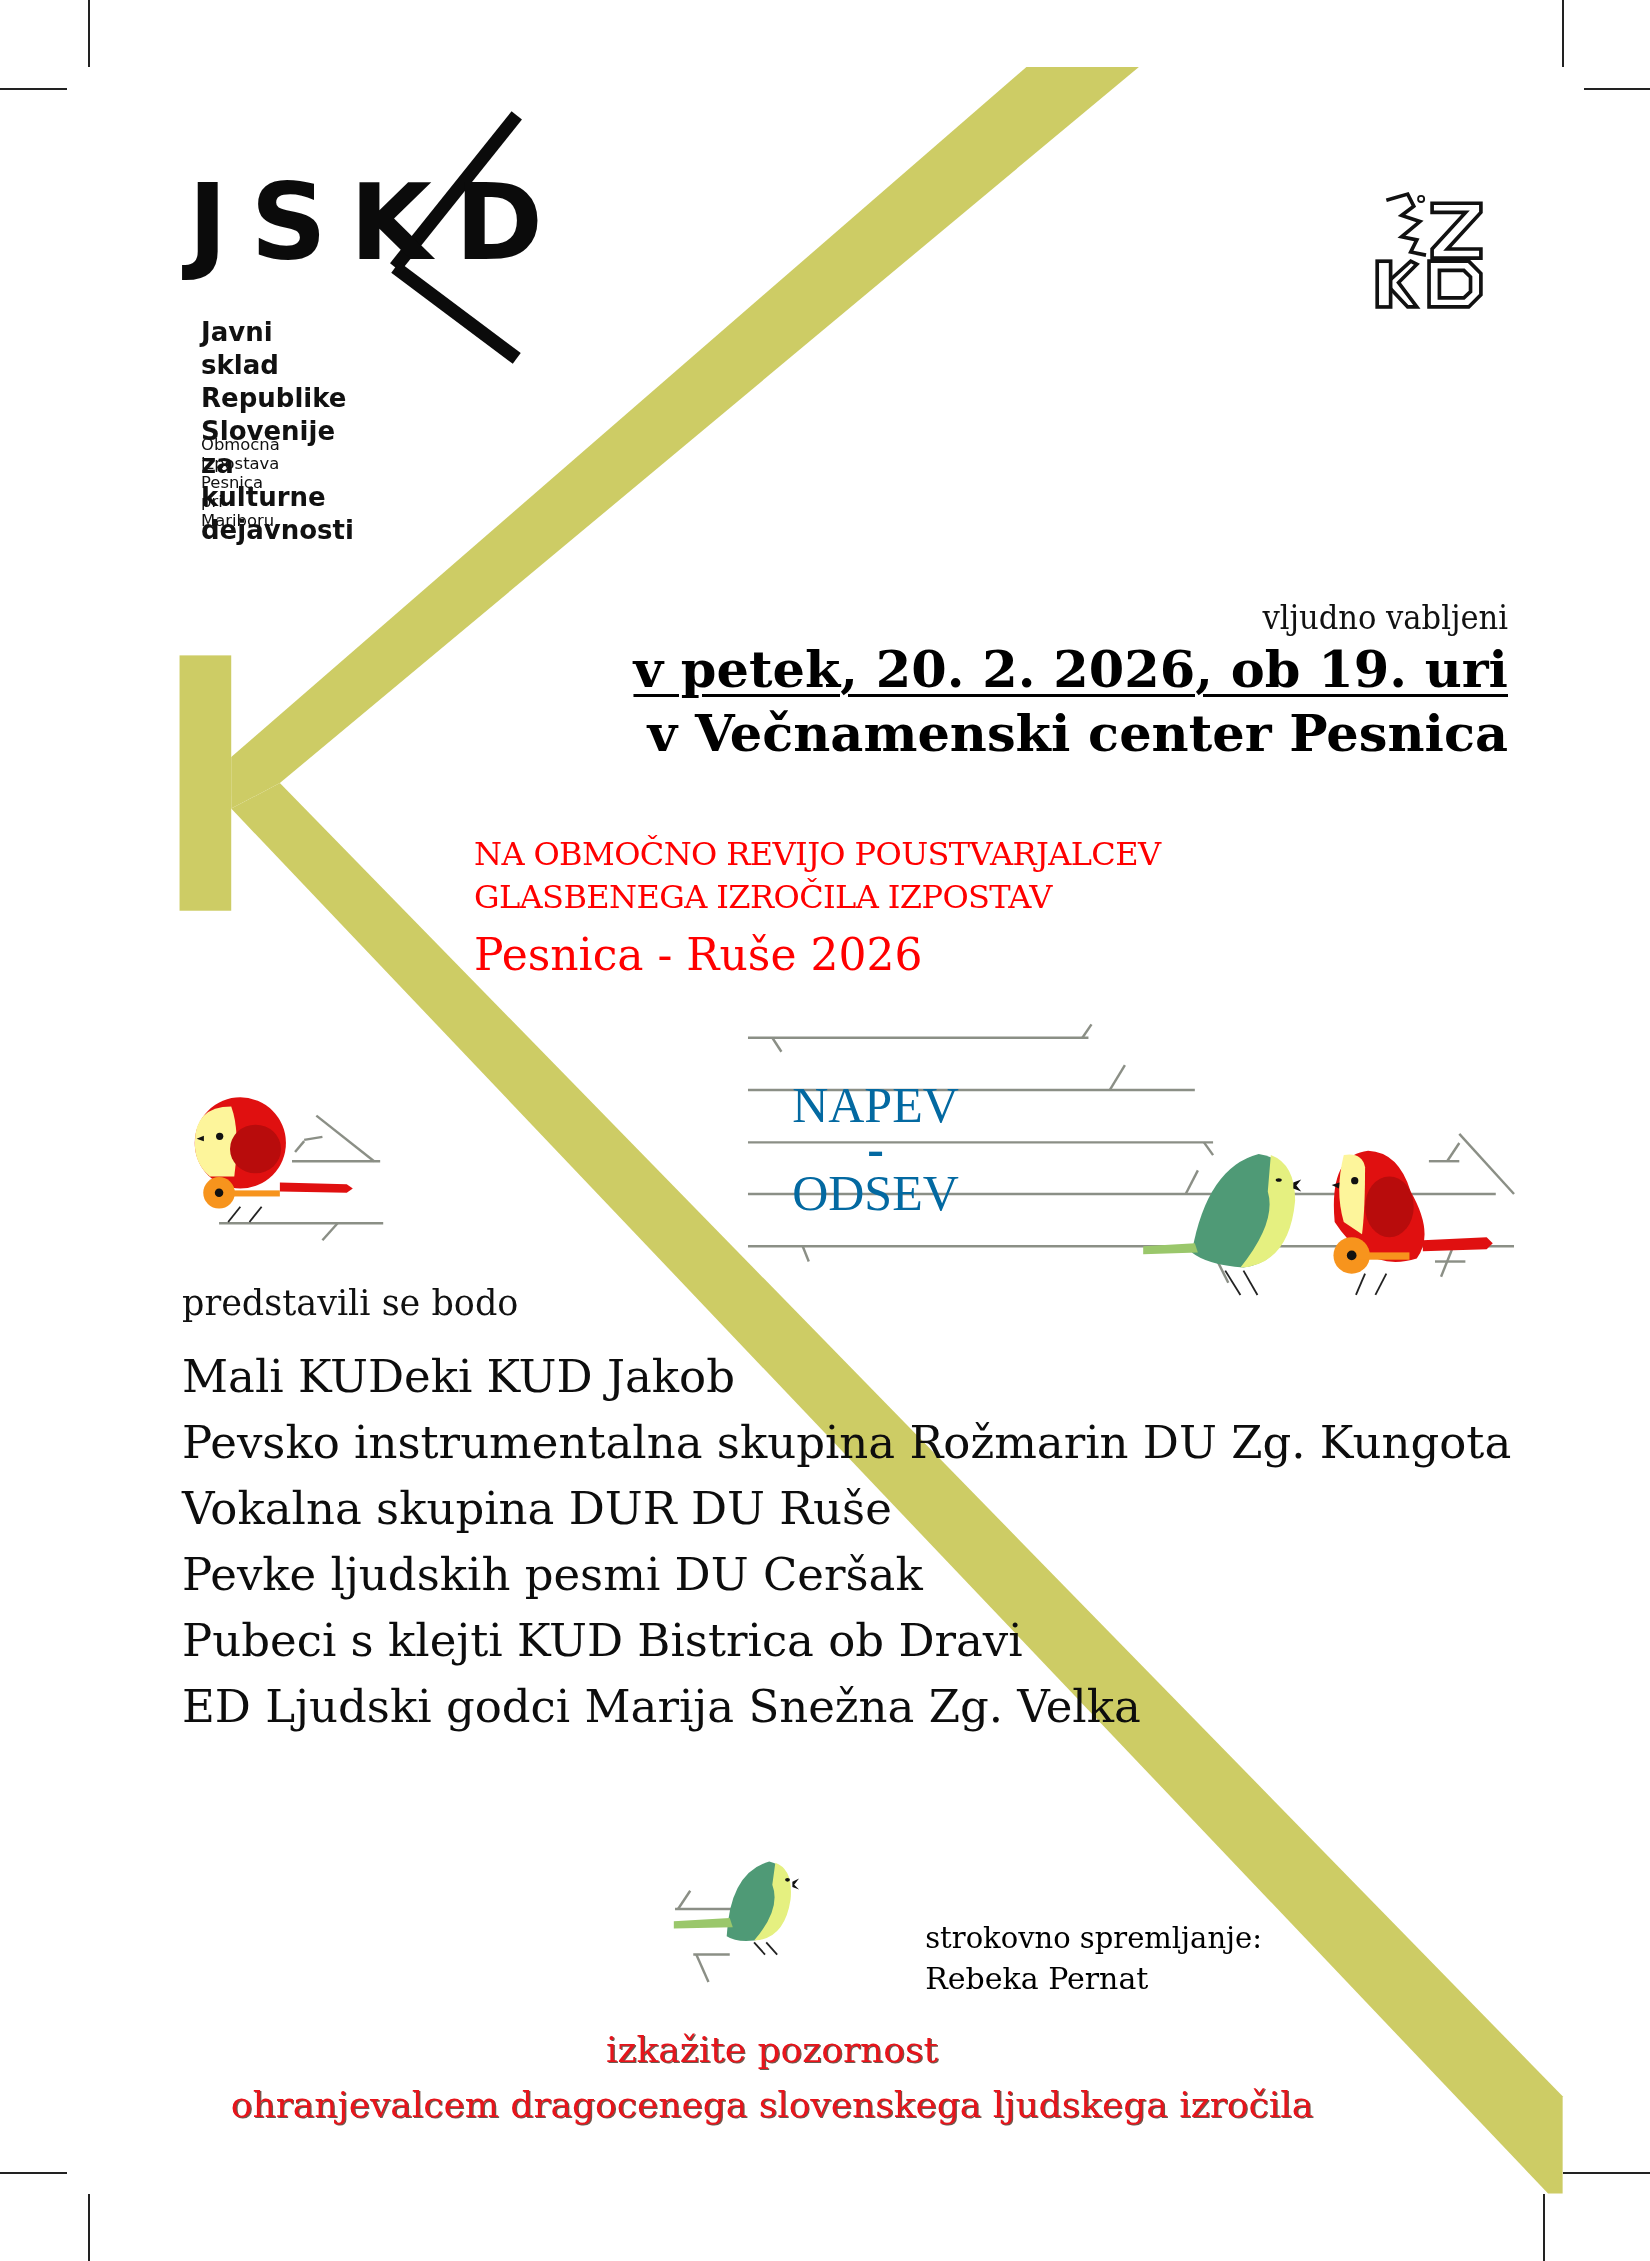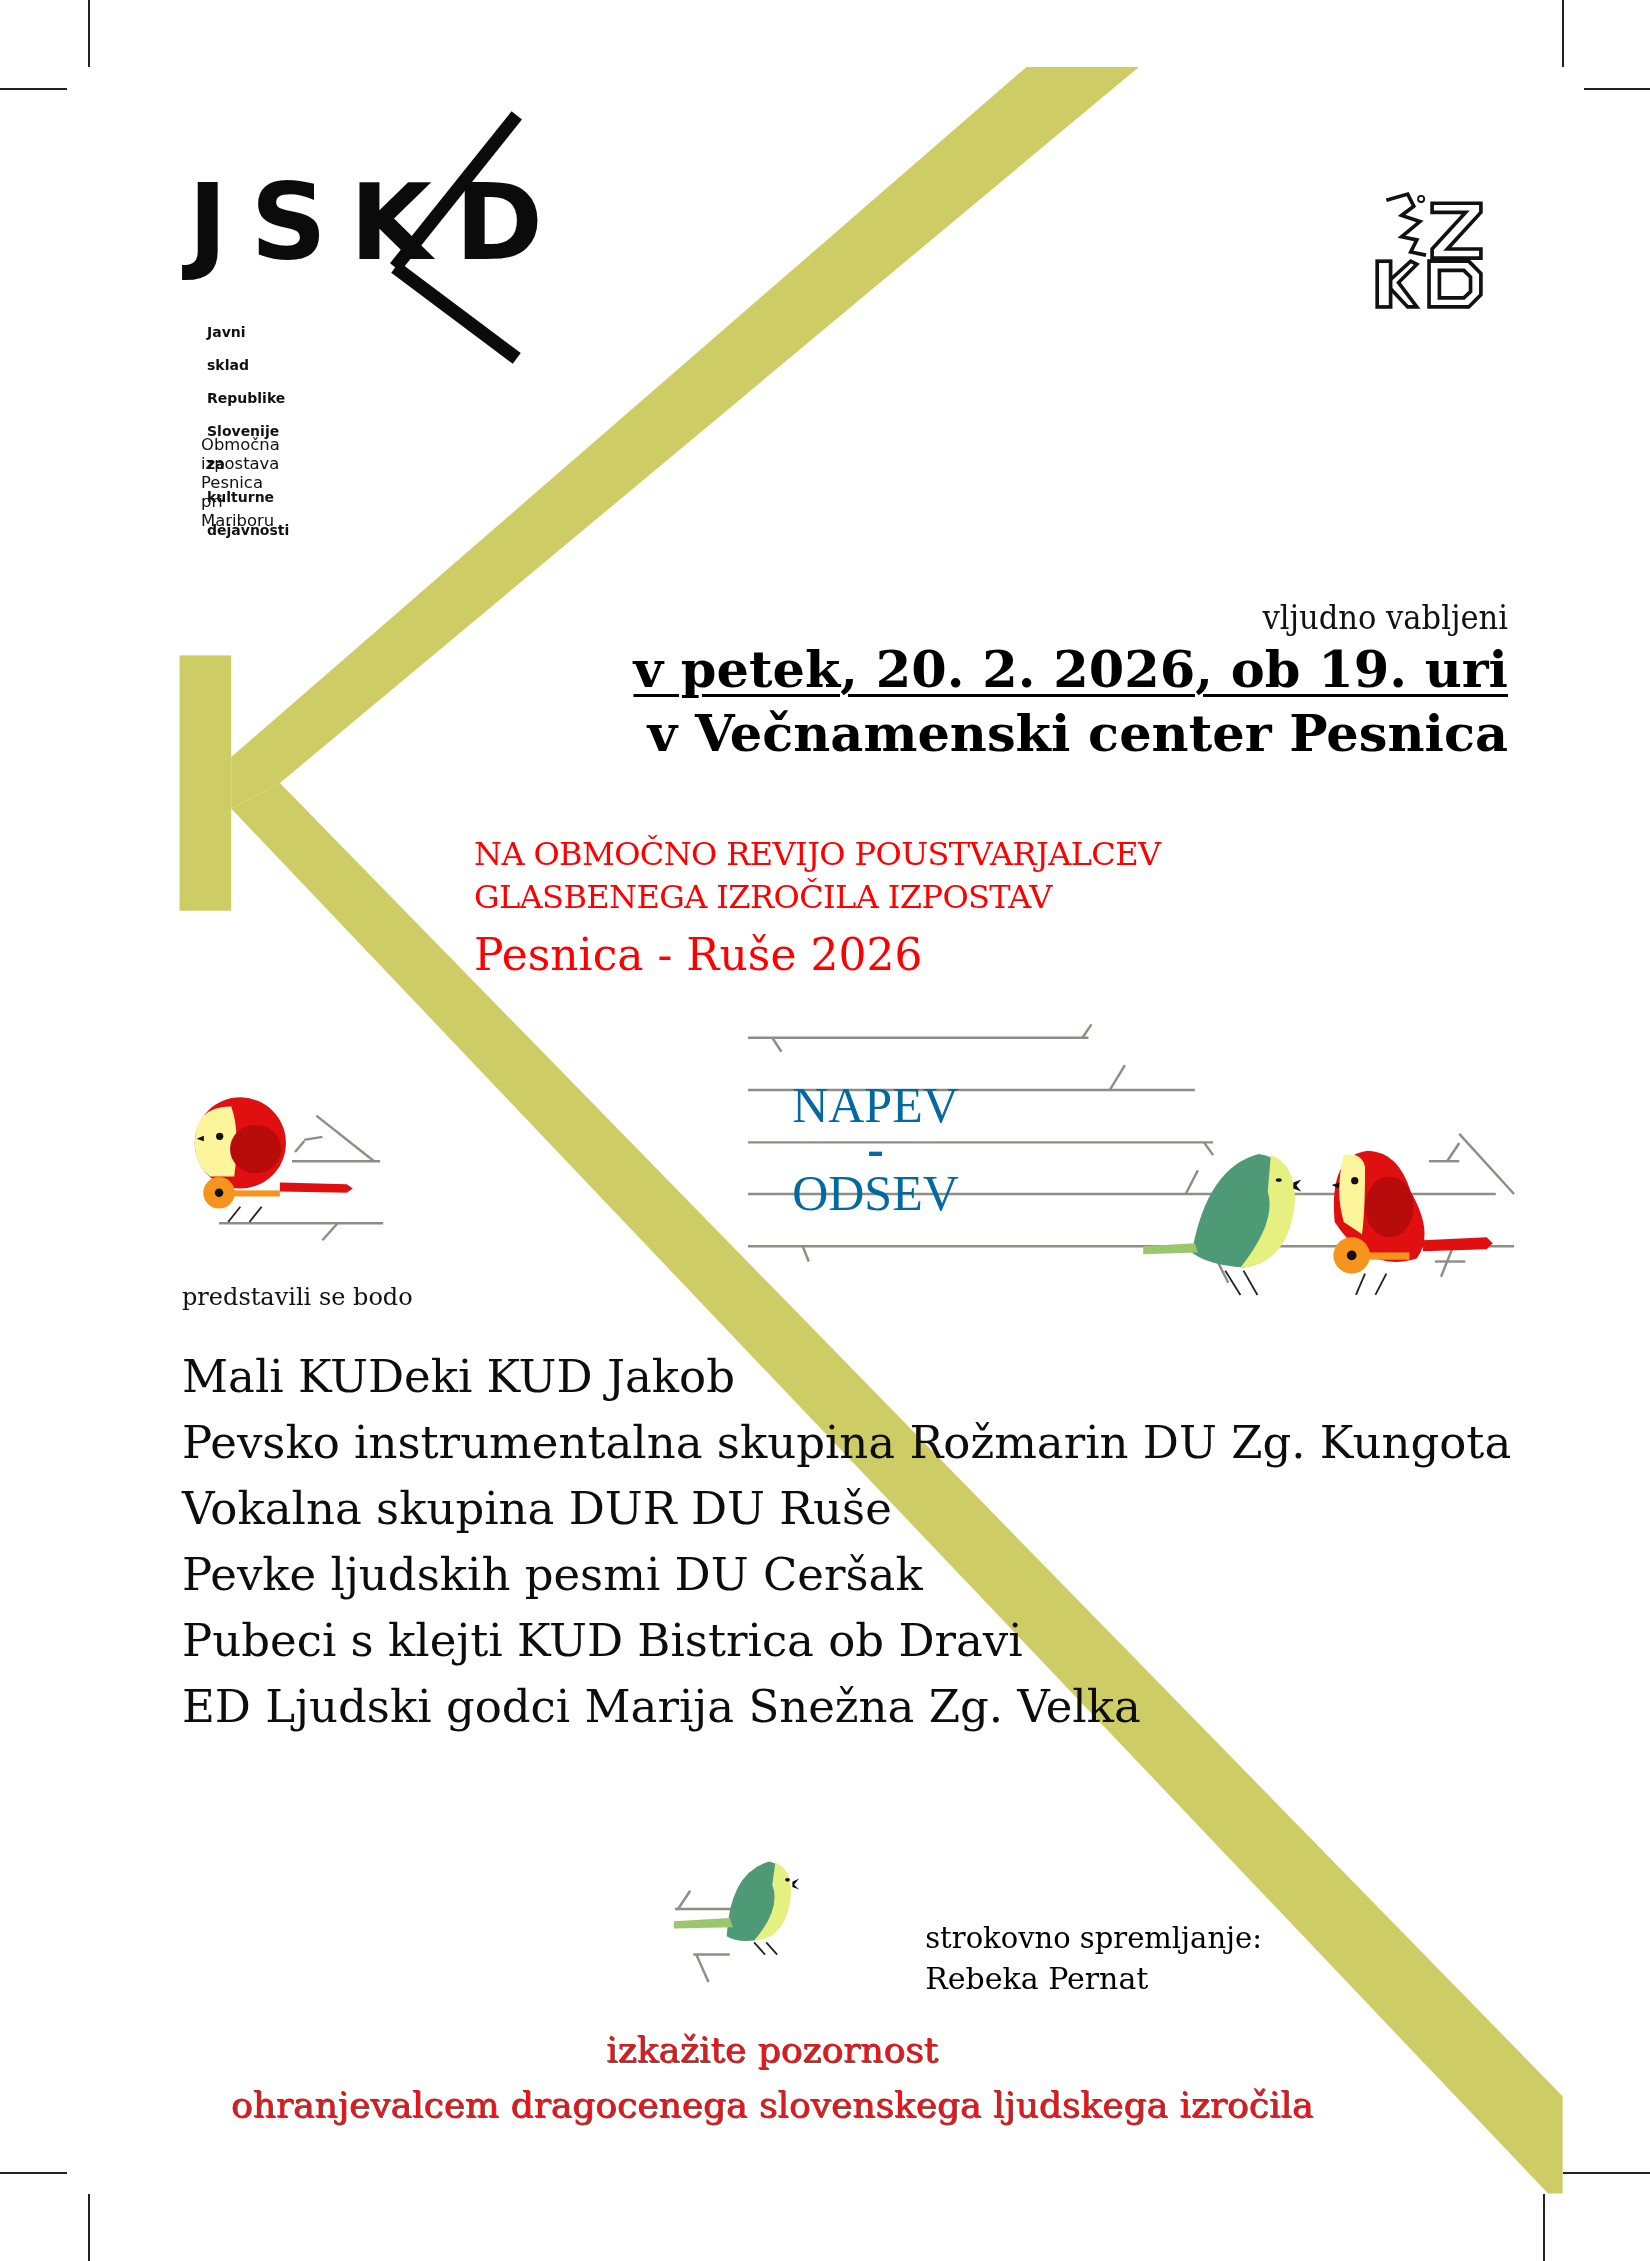--- a/index.html
+++ b/index.html
@@ -8,41 +8,41 @@
   .abs { position: absolute; }
   svg.k-shape { position: absolute; left: 0; top: 0; width: 1651px; height: 2261px; z-index: 0; }
   .layer { position: absolute; z-index: 2; }
 
   
   .crop { position: absolute; background: #222; z-index: 3; }
 
   
   .jskd-letters { left: 188px; top: 170px; font-family: "DejaVu Sans", sans-serif; font-weight: bold;
                   font-size: 106px; letter-spacing: 23px; line-height: 1; color: #0b0b0b; }
-  .jskd-lines { left: 207px; top: 316px; font-family: "DejaVu Sans", sans-serif; font-weight: bold;
-                font-size: 14px; line-height: 33px; color: #111; }
+  .jskd-lines { left: 201px; top: 316px; font-family: "DejaVu Sans", sans-serif; font-weight: bold;
+                font-size: 26px; line-height: 33px; color: #111; }
   .jskd-sub { left: 201px; top: 435px; font-family: "DejaVu Sans", sans-serif; font-size: 16.4px; color: #111; }
 
   
   .invite { right: 143px; top: 596px; width: 1034px; text-align: right; }
   .invite .lead { font-family: "DejaVu Serif", serif; font-size: 34px; line-height: 43px; color: #111; font-stretch: condensed; }
   .invite .date { font-family: "DejaVu Serif", serif; font-weight: bold; font-size: 51px; line-height: 61px;
                   text-decoration: underline; text-decoration-thickness: 3px; text-underline-offset: 7.3px; }
   .invite .venue { font-family: "DejaVu Serif", serif; font-weight: bold; font-size: 51px; line-height: 67px; text-align: right; }
 
   .revue { right: 143px; top: 833px; width: 1034px; text-align: left; color: #ff0000; font-family: "DejaVu Serif", serif; }
   .revue .l1, .revue .l2 { font-size: 32px; line-height: 43px; letter-spacing: -0.6px; }
   .revue .l3 { font-size: 44px; line-height: 61px; margin-top: 4.9px; }
 
   
   .napev { left: 748px; top: 1079px; width: 255px; text-align: center; color: #0369a1;
            font-family: "Liberation Serif", serif; font-size: 50px; line-height: 52px; }
 
   
-  .perf-label { left: 182px; top: 1283px; font-size: 24px; color: #111; font-family: "DejaVu Serif", serif; }
+  .perf-label { left: 182px; top: 1283px; font-size: 35px; color: #111; font-family: "DejaVu Serif", serif; }
   .perf-list { left: 182px; top: 1344px; font-size: 45px; line-height: 66px; color: #0d0d0d; font-family: "DejaVu Serif", serif;
                list-style: none; margin: 0; padding: 0; }
   .perf-list li { white-space: nowrap; }
 
   .expert { right: 389px; top: 1903px; text-align: left; font-family: "DejaVu Serif", serif; margin-top: 16px; }
   .expert .role { font-size: 29px; line-height: 38px; }
   .expert .name { font-size: 30px; line-height: 43px; }
 
   .closing { left: 0; width: 1628px; top: 2022px; text-align: center; color: #e8141b; font-family: "DejaVu Serif", serif;
              text-shadow: 1.2px 1.2px 0 #6b5a50; }

